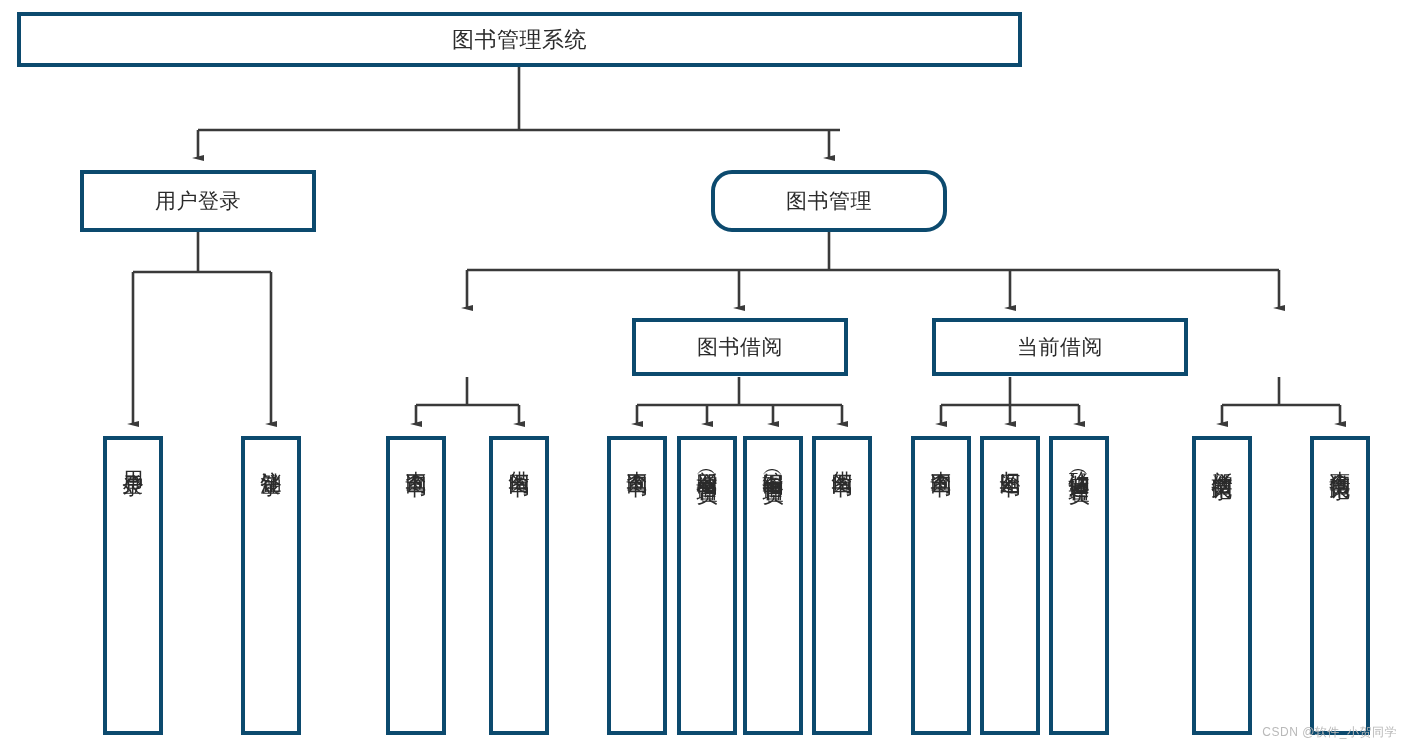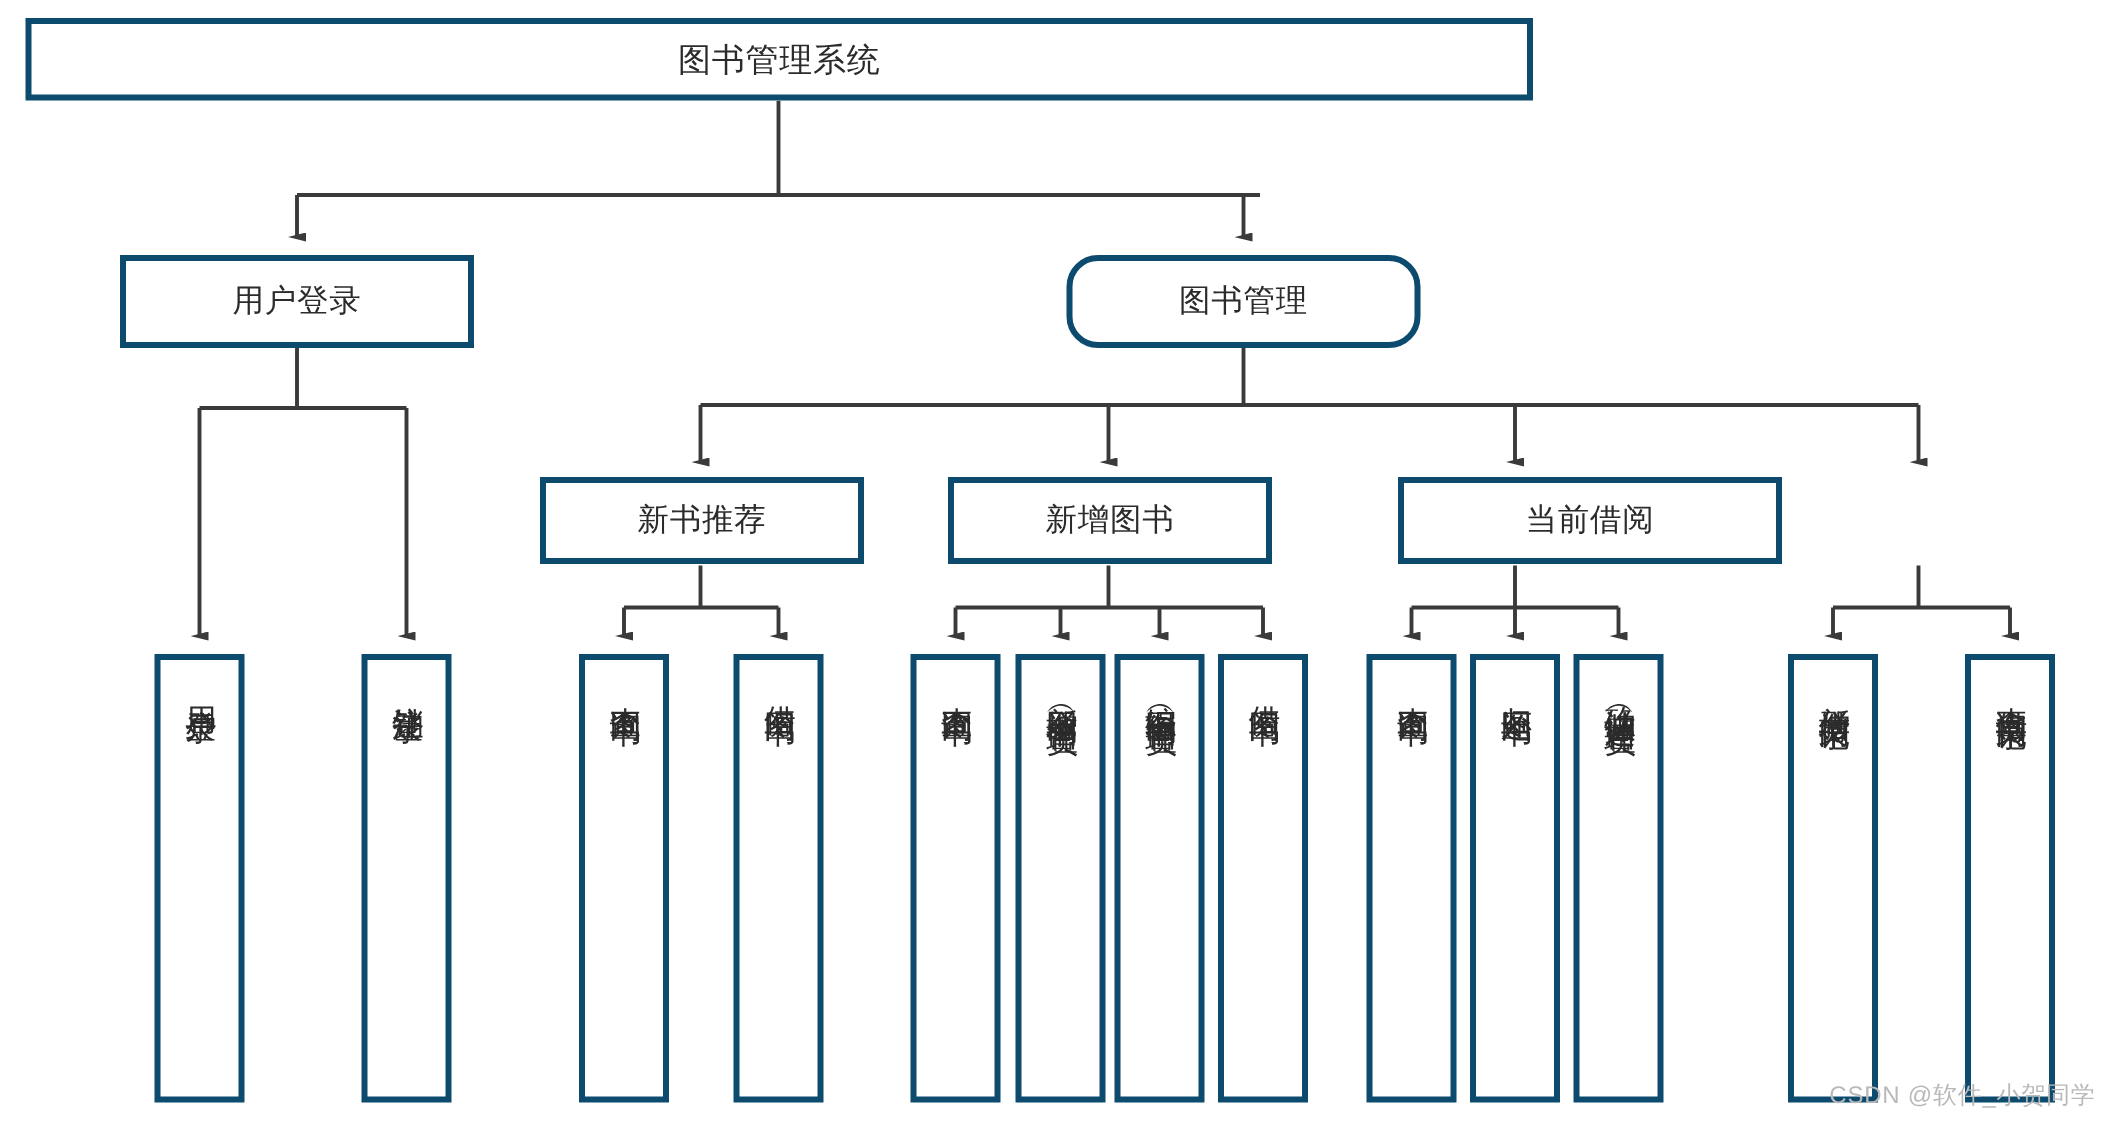--- a/index.html
+++ b/index.html
@@ -58,21 +58,21 @@
     text-orientation: upright;
     font-size: 21px;
     line-height: 1.05;
     letter-spacing: 2px;
     white-space: nowrap;
   }
   .watermark {
     position: absolute;
     right: 8px;
     bottom: 6px;
-    font-size: 16px;
+    font-size: 12px;
     color: #b9b9b9;
     letter-spacing: 0.5px;
     user-select: none;
   }
 </style>
 </head>
 <body>
 
 <div id="canvas">
 
@@ -130,25 +130,22 @@
     <span class="lbl">图书管理系统</span>
   </div>
 
   <div class="node horiz" style="left:80px; top:170px; width:236px; height:62px;">
     <span class="lbl">用户登录</span>
   </div>
   <div class="node horiz" style="left:711px; top:170px; width:236px; height:62px;border-radius:21px;">
     <span class="lbl">图书管理</span>
   </div>
 
-  <div class="node horiz" style="left:360px; top:318px; width:216px; height:58px;">
-    <span class="lbl">新书推荐</span>
-  </div>
   <div class="node horiz" style="left:632px; top:318px; width:216px; height:58px;">
-    <span class="lbl">新增图书</span>
+    <span class="lbl">图书借阅</span>
   </div>
   <div class="node horiz" style="left:932px; top:318px; width:256px; height:58px;">
     <span class="lbl">当前借阅</span>
   </div>
 
   <div class="node vert" style="left:103px; top:436px; width:60px; height:299px;">
     <span class="lbl">用户登录</span>
   </div>
   <div class="node vert" style="left:241px; top:436px; width:60px; height:299px;">
     <span class="lbl">注销登录</span>

